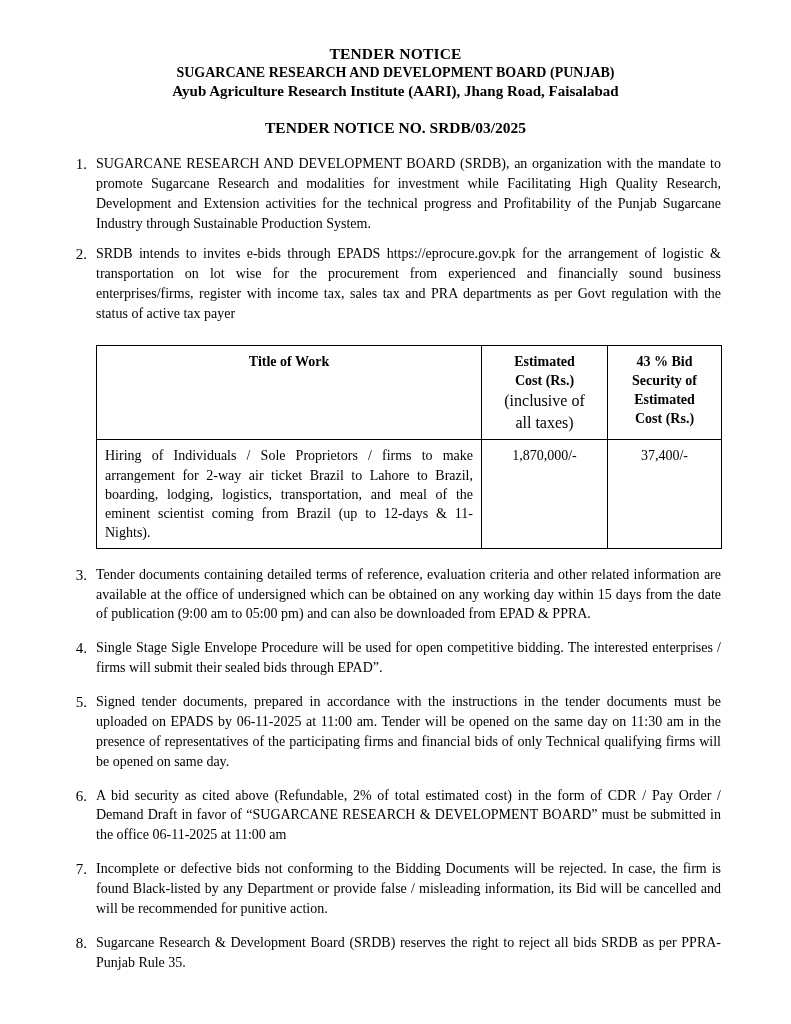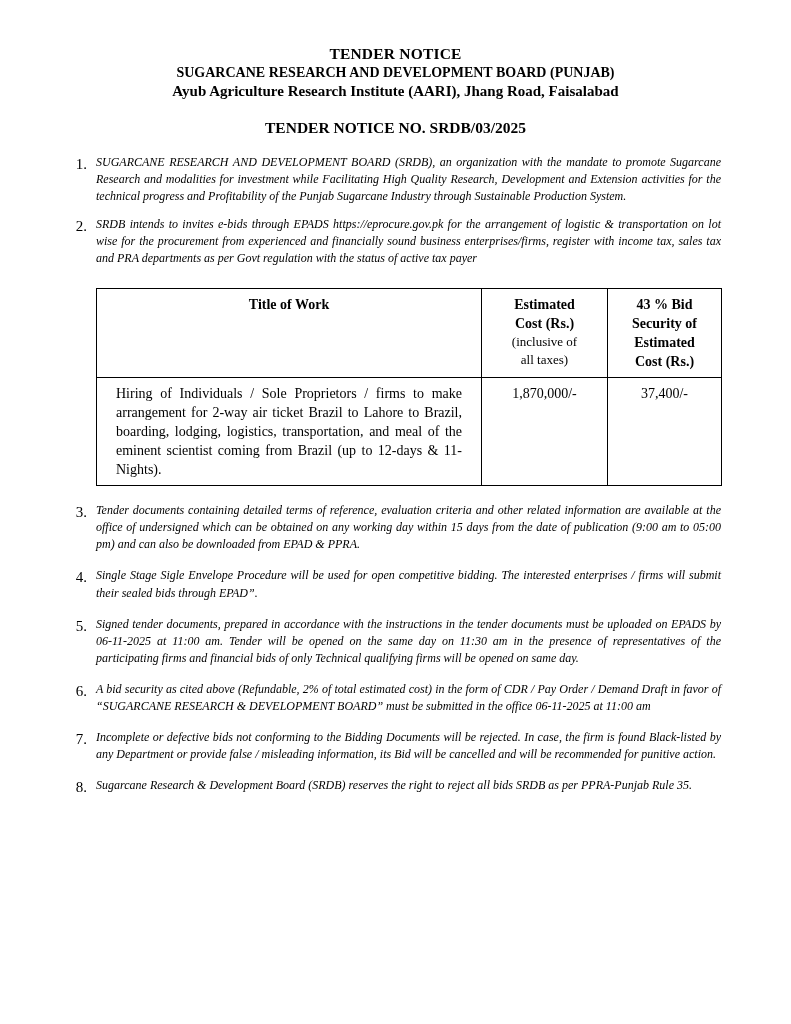--- a/index.html
+++ b/index.html
@@ -51,56 +51,55 @@
     flex: 0 0 26px;
     text-align: right;
     padding-right: 9px;
     box-sizing: border-box;
     font-size: 15px;
     line-height: 1.42;
   }
   .clause-text {
     flex: 1;
     text-align: justify;
-    font-size: 12px;
+    font-size: 14px;
     line-height: 1.42;
     hyphens: none;
-    font-style: italic;
   }
   table.tender-table {
     border-collapse: collapse;
     width: 625px;
     margin: 21px 0 0 26px;
     table-layout: fixed;
   }
   table.tender-table td, table.tender-table th {
     border: 1px solid #000000;
     vertical-align: top;
-    padding: 6px 19px;
+    padding: 6px 8px;
     font-size: 14px;
     line-height: 1.36;
   }
   .col-title { width: 385px; }
   .col-cost { width: 126px; }
   .col-sec { width: 114px; }
   .th-title {
     text-align: center;
     font-weight: bold;
     font-size: 15px;
     padding-top: 12px;
   }
   .th-cost {
     font-weight: bold;
     font-size: 14.5px;
     text-align: center;
     padding-top: 10px;
   }
   .th-cost .sub {
     font-weight: normal;
-    font-size: 13px;
+    font-size: 16px;
     display: block;
   }
   .td-desc {
     text-align: justify;
     padding: 8px 9px 8px 9px;
   }
   .td-amount {
     text-align: center;
     vertical-align: middle;
     font-size: 14.5px;

